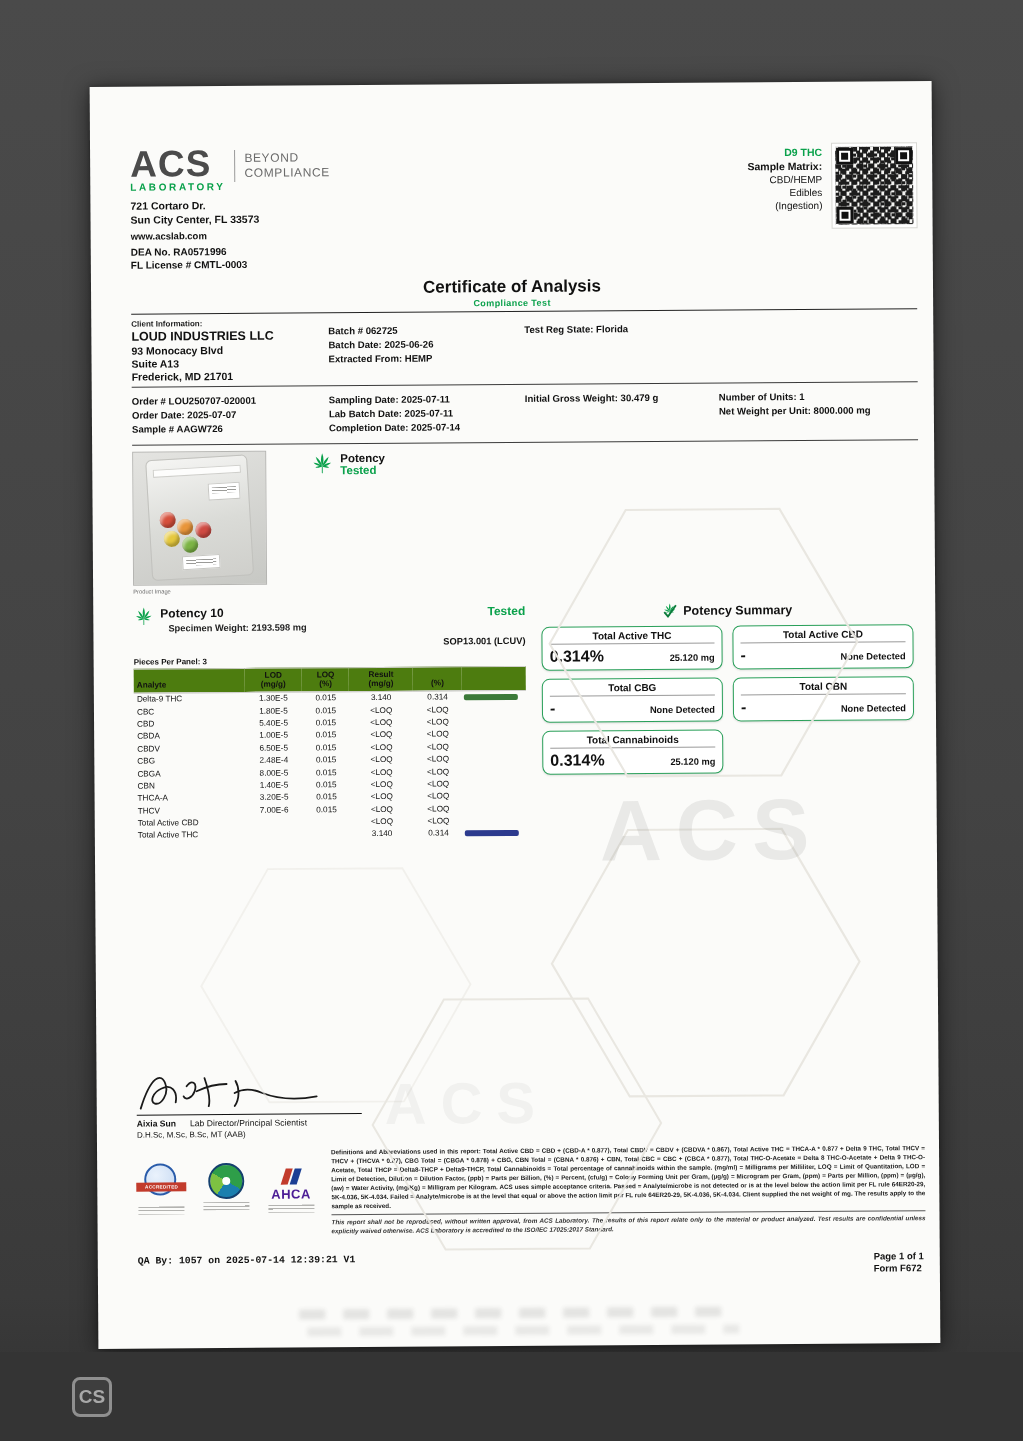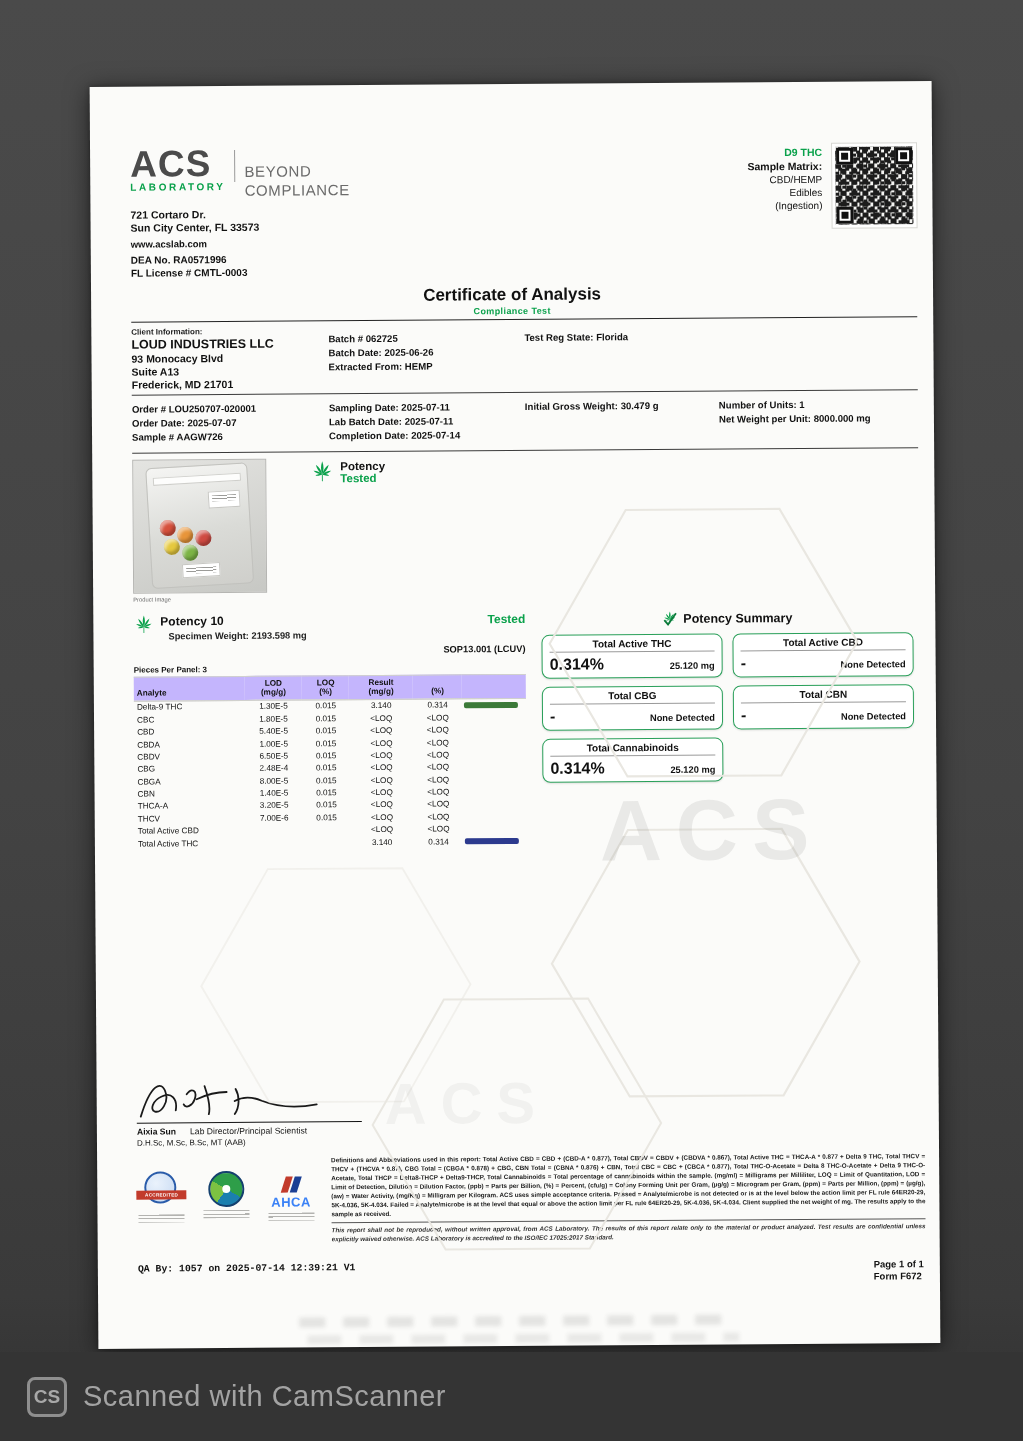--- a/index.html
+++ b/index.html
@@ -15,21 +15,21 @@
   .wm-hex{stroke:#e9e7e1;fill:none;stroke-width:1.4px;}
   .wm-acs{position:absolute;font-weight:bold;color:rgba(110,110,110,.12);letter-spacing:14px;}
   .wm-acs.one{left:505px;top:698px;font-size:86px;}
   .wm-acs.two{left:288px;top:985px;font-size:58px;color:rgba(110,110,110,.07);}
   
   .header{margin:62px 16px 0 40px;display:flex;justify-content:space-between;align-items:flex-start;}
   .logo-row{display:flex;align-items:flex-start;}
   .logo-acs{font-size:37px;font-weight:bold;color:#4b4b4b;line-height:.85;letter-spacing:1px;}
   .logo-laboratory{font-size:10px;font-weight:bold;color:var(--accent-green,#0aa14b);letter-spacing:2.6px;margin-top:2px;}
   .logo-divider{width:1px;height:32px;background:#9a9a9a;margin:2px 9px 0 9px;}
-  .logo-tagline{font-size:15px;color:#6b6b6b;letter-spacing:.6px;line-height:1.25;margin-top:15px;}
+  .logo-tagline{font-size:12px;color:#6b6b6b;letter-spacing:.6px;line-height:1.25;margin-top:3px;}
   .lab-address{margin-top:7px;font-size:10.5px;font-weight:bold;color:#111;line-height:1.25;}
   .lab-website{margin-top:4px;font-size:9.5px;font-weight:bold;color:#111;}
   .lab-ids{margin-top:4px;font-size:10px;font-weight:bold;color:#111;line-height:1.3;}
   .header-right{display:flex;align-items:flex-start;gap:10px;}
   .sample-info{text-align:right;font-size:10px;color:#111;line-height:1.3;margin-top:2px;}
   .sample-type{color:var(--accent-green,#0aa14b);font-weight:bold;font-size:10.5px;}
   .sample-matrix-label{font-weight:bold;font-size:10.5px;}
   .qr{position:relative;width:78px;height:78px;border:3px solid #fff;outline:1px solid #d8d8d4;
     background:
       repeating-conic-gradient(#1c1c1c 0% 25%,transparent 0% 50%) 0 0/11px 11px,
@@ -79,21 +79,21 @@
   .left-col{width:392px;}
   .right-col{width:372px;}
   .pot-head{display:flex;align-items:flex-start;gap:6px;}
   .pot-name{font-size:12px;font-weight:bold;color:#111;}
   .pot-specimen{font-size:9.3px;font-weight:bold;color:#222;margin:3px 0 0 8px;}
   .pot-right{margin-left:auto;text-align:right;}
   .pot-tested{font-size:12px;font-weight:bold;color:var(--accent-green,#0aa14b);}
   .pot-sop{font-size:9.3px;font-weight:bold;color:#111;margin-top:18px;}
   .pieces{margin:9px 0 2px;font-size:8px;font-weight:bold;color:#111;}
   table.results{width:100%;border-collapse:collapse;font-size:8.2px;color:#111;}
-  table.results th{background:#c4b5fd;font-weight:bold;padding:2px 2px;line-height:1.15;
+  table.results th{background:#4d7c0f;font-weight:bold;padding:2px 2px;line-height:1.15;
     border-top:1px solid #d0d0cd;border-bottom:1px solid #d0d0cd;text-align:center;vertical-align:bottom;}
   table.results th.al,table.results td.al{text-align:left;padding-left:3px;}
   table.results td{padding:1.7px 2px;text-align:center;}
   td.barcell{width:58px;}
   .bar{height:6px;width:54px;border-radius:2px;}
   .bar-green{background:var(--bar-green,#3c7a39);}
   .bar-blue{background:var(--bar-blue,#2c3a8e);}
   
   .summary-head{display:flex;justify-content:center;align-items:center;gap:6px;font-size:12.5px;font-weight:bold;color:#111;margin-bottom:7px;}
   .cards{display:grid;grid-template-columns:1fr 1fr;gap:8px 10px;}
@@ -116,39 +116,39 @@
   .acc-circle{position:absolute;left:3px;top:0;width:32px;height:32px;border-radius:50%;
     border:2px solid #2a5caa;background:radial-gradient(circle at 35% 35%,#eaf2fc,#c6d9f2);box-sizing:border-box;}
   .acc-ribbon{position:absolute;left:-5px;right:-5px;top:19px;height:9px;background:#c23b2c;color:#fff;
     font-size:4.6px;font-weight:bold;line-height:9px;letter-spacing:.3px;text-align:center;}
   .globe{width:36px;height:36px;margin:0 auto;border-radius:50%;border:2px solid #14406e;box-sizing:border-box;
     background:conic-gradient(#2e9e49 0 120deg,#1b7fae 120deg 215deg,#7dc242 215deg 300deg,#2e9e49 300deg 360deg);position:relative;}
   .globe::after{content:"";position:absolute;left:12px;top:12px;width:8px;height:8px;border-radius:50%;background:#fff;}
   .ahca-mark{display:flex;justify-content:center;gap:2px;margin-top:6px;}
   .ahca-bar{width:7px;height:16px;transform:skewX(-18deg);}
   .ahca-bar.r{background:#c23b2c;}.ahca-bar.b{background:#1b3f94;}
-  .ahca-text{font-size:13px;font-weight:bold;color:#3b82f6;letter-spacing:.5px;margin-top:2px;}
+  .ahca-text{font-size:13px;font-weight:bold;color:#4c1d95;letter-spacing:.5px;margin-top:2px;}
   .caption-lines{margin:3px auto 0;width:46px;height:8px;
     background:repeating-linear-gradient(180deg,#b3b3b0 0 1.2px,transparent 1.2px 3.6px);}
   .fine-print{flex:1;font-size:6.3px;line-height:1.42;color:#1a1a1a;text-align:justify;}
   .fine-print .defs{font-weight:600;}
   .fine-print .sep{border-top:1px solid #555;margin:3px 0;}
   .fine-print .disc{font-style:italic;font-weight:600;color:#333;}
   
   .qa-row{margin:18px 16px 0 40px;display:flex;justify-content:space-between;align-items:flex-start;}
   .qa-text{font-family:"Liberation Mono","DejaVu Sans Mono",monospace;font-size:9.8px;font-weight:bold;color:#111;}
   .page-form{text-align:left;font-size:9.5px;font-weight:bold;color:#111;line-height:1.35;}
   
   .ghost{margin:26px auto 0;width:440px;height:36px;opacity:.45;filter:blur(2.2px);
     background:
       repeating-linear-gradient(90deg,rgba(70,70,70,.28) 0 26px,rgba(70,70,70,0) 26px 44px) 0 4px/100% 10px no-repeat,
       repeating-linear-gradient(90deg,rgba(70,70,70,.22) 0 34px,rgba(70,70,70,0) 34px 52px) 8px 22px/100% 9px no-repeat;}
   
   .cam-strip{position:absolute;left:0;top:1352px;width:1023px;height:89px;background:#343434;
-    display:flex;align-items:center;gap:16px;padding-left:27px;box-sizing:border-box;text-align:right;}
+    display:flex;align-items:center;gap:16px;padding-left:72px;box-sizing:border-box;text-align:right;}
   .cs-logo{width:40px;height:40px;border:3px solid #8f8f8f;border-radius:8px;box-sizing:border-box;
     display:grid;place-items:center;font-size:19px;font-weight:bold;color:#a8a8a8;background:#3e3e3e;}
   .cam-text{font-size:29px;color:#a3a3a3;letter-spacing:.5px;}
   .leaf-icon{fill:var(--accent-green,#0aa14b);}
 </style>
 </head>
 <body>
 
 <svg style="position:absolute;width:0;height:0" aria-hidden="true">
   <symbol id="leaf" viewBox="0 0 24 26">
@@ -541,15 +541,14 @@
         <div>Page 1 of 1</div>
         <div>Form F672</div>
       </div>
     </section>
 
     <div class="ghost"></div>
   </div>
 
   <div class="cam-strip">
     <div class="cs-logo">CS</div>
-    <div class="cam-text">Scanned with CamScanner</div>
   </div>
 </div>
 
 </body></html>

